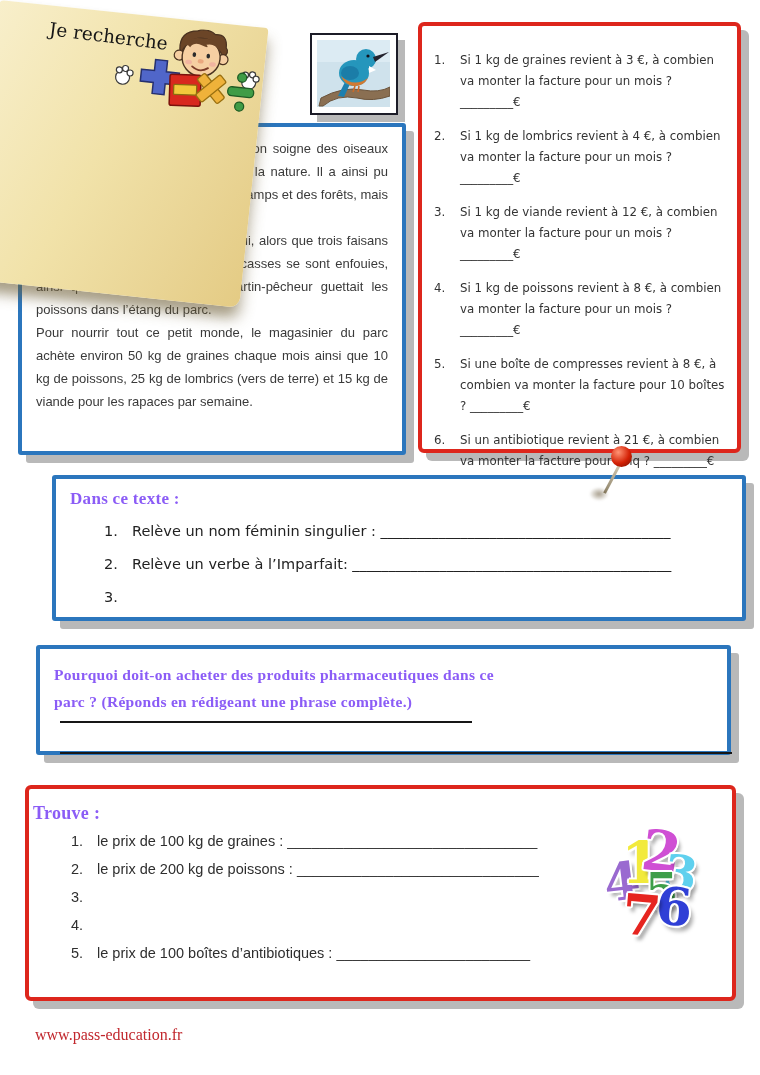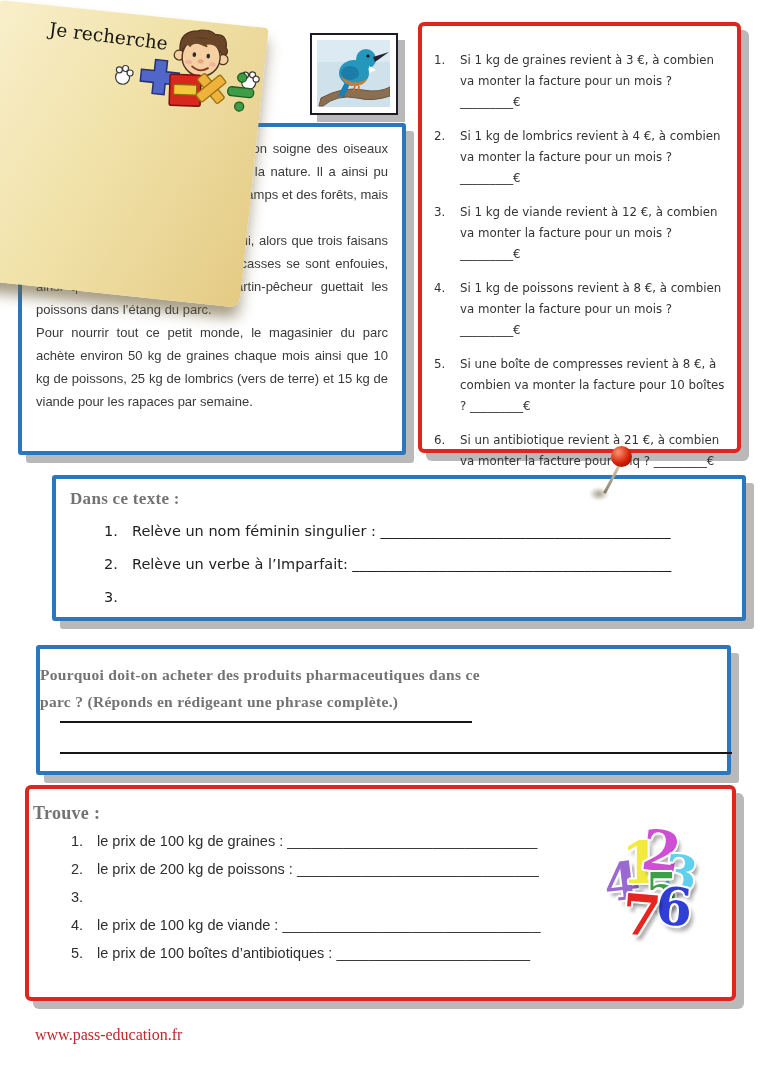--- a/index.html
+++ b/index.html
@@ -25,31 +25,31 @@
   .reading p{margin:0;font-size:13px;line-height:23px;text-align:justify;color:#3a3a3a;}
 
   
   .questions{left:418px;top:22px;width:323px;height:431px;padding:24px 8px 10px 12px;
              display:flex;flex-direction:column;gap:13px;}
   .q{display:flex;font-family:"DejaVu Sans",sans-serif;font-size:11.8px;line-height:21px;color:#333;}
   .q-num{flex:none;width:26px;}
   .q-text{flex:1;}
 
   
-  .serifhead{font-family:"Liberation Serif",serif;font-weight:bold;color:#737373;letter-spacing:.3px;}
+  .serifhead{font-family:"Liberation Serif",serif;font-weight:bold;color:#8b5cf6;letter-spacing:.3px;}
 
   
   .texte{left:52px;top:475px;width:694px;height:146px;padding:10px 14px;overflow:hidden;}
   .texte .serifhead{font-size:17px;}
   .tx-item{display:flex;margin:12px 0 0 34px;font-family:"DejaVu Sans",sans-serif;font-size:14.5px;
            line-height:21px;color:#222;white-space:nowrap;}
   .tx-num{flex:none;width:28px;}
 
   
-  .pourquoi{left:36px;top:645px;width:695px;height:130px;padding:12px 0;}
+  .pourquoi{left:36px;top:645px;width:695px;height:110px;padding:12px 14px;}
   .pourquoi .serifhead{font-size:15.5px;line-height:27px;width:450px;}
   .ans-line{position:absolute;border-bottom:2.5px solid #161616;height:0;}
   .ans-line.l1{left:20px;top:72px;width:412px;}
   .ans-line.l2{left:20px;top:103px;width:672px;}
 
   
   .trouve{left:25px;top:785px;width:711px;height:216px;padding:14px 4px;overflow:hidden;}
   .trouve .serifhead{font-size:18px;}
   .tr-item{display:flex;margin:7px 0 0 38px;font-size:14.5px;line-height:21px;color:#2e2e2e;white-space:nowrap;}
   .tr-num{flex:none;width:26px;}
@@ -177,21 +177,20 @@
     </div>
     <div class="tr-item">
       <span class="tr-num">2.</span>
       <span>le prix de 200 kg de poissons : ______________________________</span>
     </div>
     <div class="tr-item">
       <span class="tr-num">3.</span>
     </div>
     <div class="tr-item">
       <span class="tr-num">4.</span>
-      <span>le prix de 100 kg de viande : ________________________________</span>
     </div>
     <div class="tr-item">
       <span class="tr-num">5.</span>
       <span>le prix de 100 boîtes d’antibiotiques : ________________________</span>
     </div>
   </div>
 
   <div class="numcluster">
     <span class="num d4">4</span>
     <span class="num d1">1</span>

